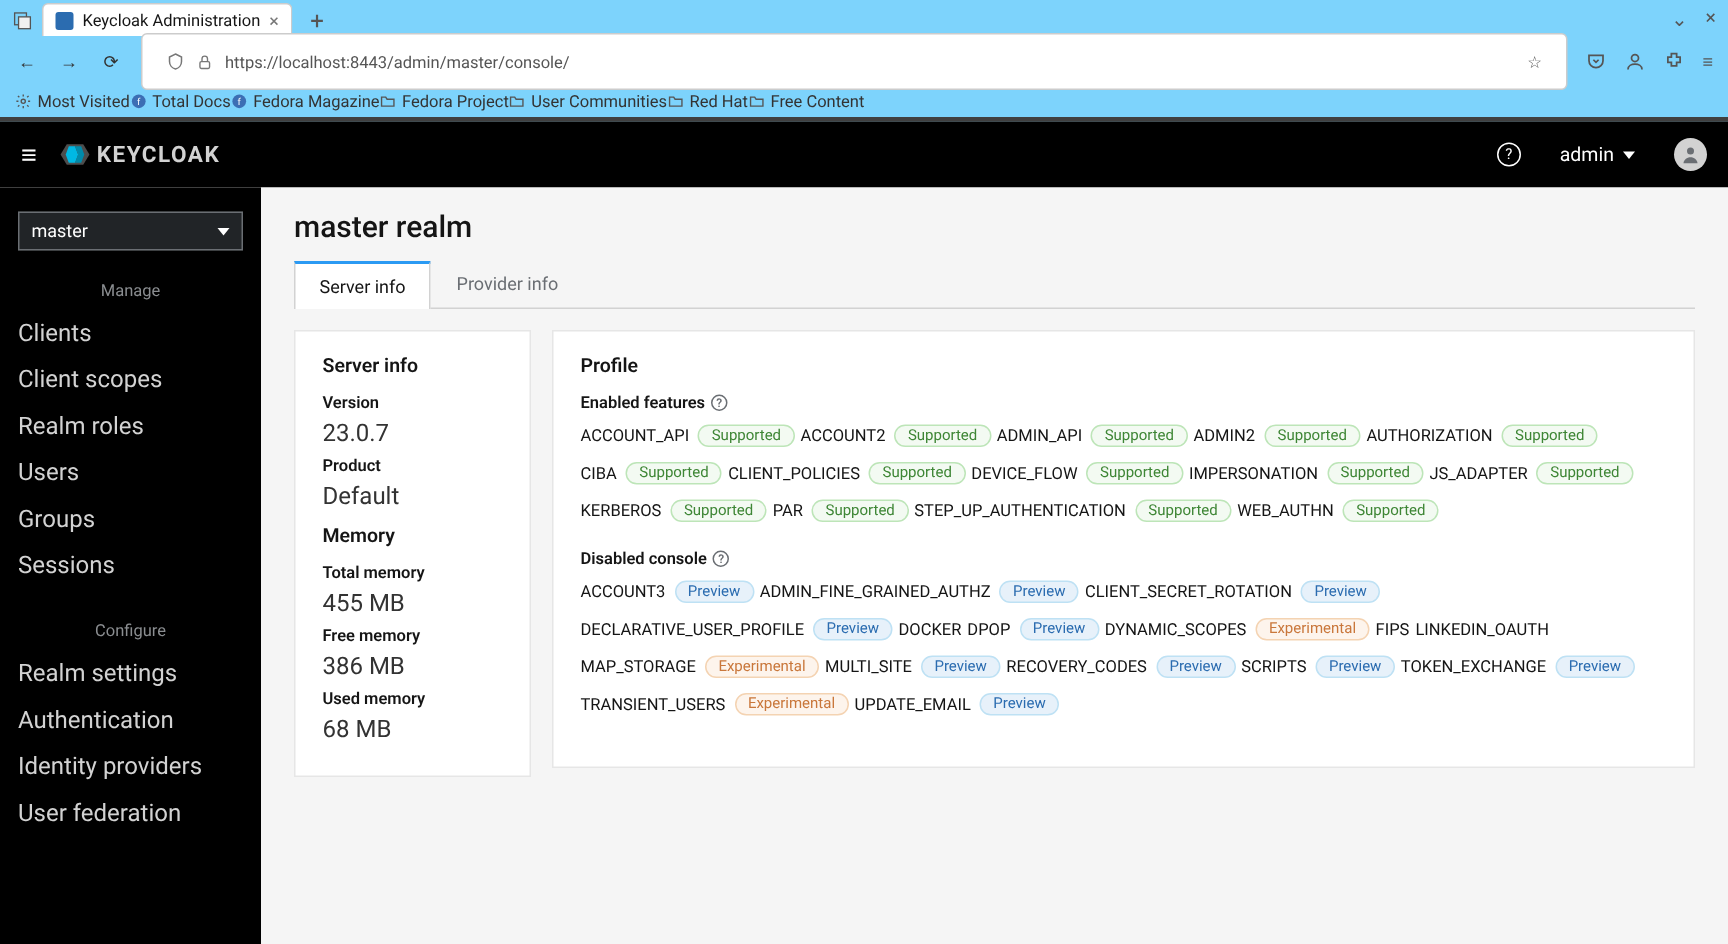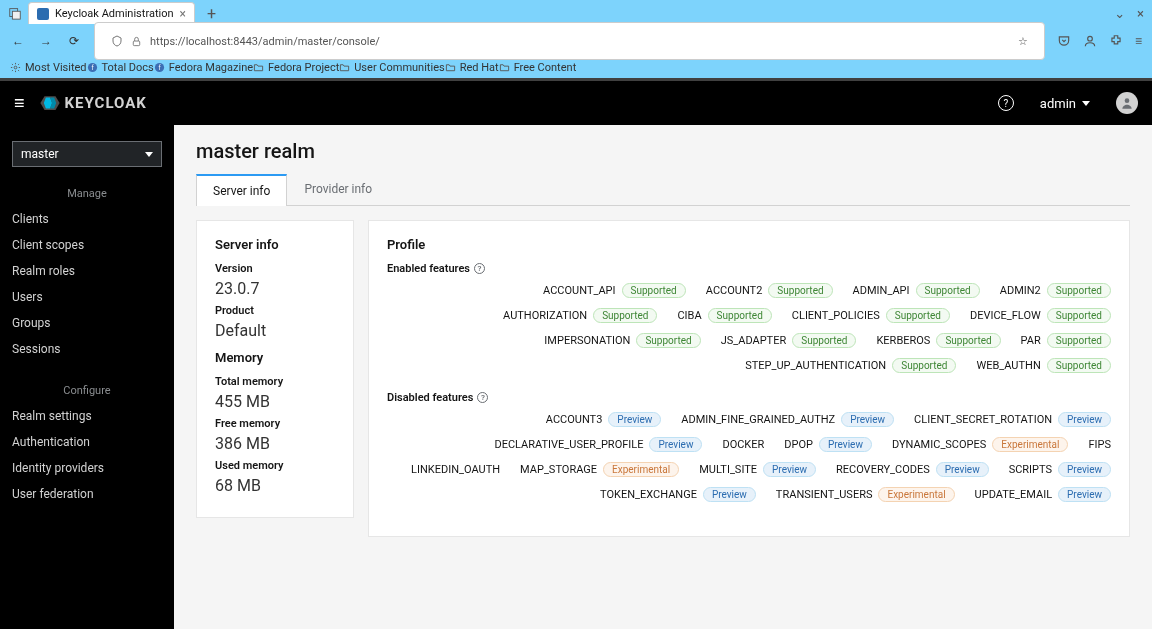--- a/index.html
+++ b/index.html
@@ -33,21 +33,21 @@
   .header-right { margin-left: auto; display: flex; align-items: center; gap: 26px; }
   .help-icon { width:16px;height:16px; border:1.5px solid #fff; border-radius:50%; display:flex;align-items:center;justify-content:center; font-size:10px; cursor:pointer;}
   .user-menu { display:flex; align-items:center; gap:6px; font-size:13px; cursor:pointer;}
   .avatar { width:22px;height:22px;border-radius:50%; background:#d2d2d2; display:flex;align-items:center;justify-content:center;}
 
   
   .app-body { display:flex; height: calc(629px - 26px - 30px - 22px - 44px); }
   .sidebar { width: 174px; background:#000; color:#d2d2d2; padding: 16px 0 0 0; font-size:12px; overflow:auto;}
   .realm-select { margin: 0 12px 14px; border:1px solid #6a6e73; background:#212427; padding:5px 8px; display:flex; align-items:center; justify-content:space-between; cursor:pointer; font-size:12px; color:#fff;}
   .side-heading { padding: 6px 12px; font-size:11px; color:#8a8d90;text-align:center; }
-  .side-item { padding: 6px 12px; cursor:pointer; font-size:12px; color:#d2d2d2;}
+  .side-item { padding: 6px 12px; cursor:pointer; font-size:16px; color:#d2d2d2;}
   .side-gap { height: 16px; }
 
   .main { flex:1; background:#f5f5f5; padding: 14px 22px; overflow:auto; min-width:0;}
   .page-title { font-size: 20px; font-weight: 500; margin-bottom: 10px; }
   .tabs { display:flex; border-bottom:1px solid #d2d2d2; margin-bottom: 14px;}
   .tab2 { padding: 8px 16px; font-size: 12px; cursor:pointer; color:#6a6e73; background:#ededed; border:1px solid #d2d2d2; border-bottom:none;}
   .tab2.active { background:#fff; color:#151515; border-top:2px solid #2b9af3; position:relative; top:1px;}
   .tab2:not(.active){ border-color:transparent; background:transparent;}
   .tab2.providerinfo { color:#6a6e73; }
 
@@ -55,21 +55,21 @@
   .card { background:#fff; border:1px solid #e6e6e6; padding: 16px 18px; font-size:12px;}
   .card.left { width: 158px; }
   .card.right { flex:1; min-width:0; }
   .card h3 { font-size:13px; font-weight:600; margin-bottom:10px;}
   .kv-label { font-size:11px; font-weight:600; margin-top:6px;}
   .kv-val { font-size:16px; margin-top:4px; margin-bottom:6px; color:#333;}
 
   .subhead { font-size:11px; font-weight:600; display:flex; align-items:center; gap:4px; margin: 6px 0 8px;}
   .info-icon { width:11px;height:11px;border:1px solid #6a6e73;border-radius:50%;display:inline-flex;align-items:center;justify-content:center;font-size:8px;color:#6a6e73;}
 
-  .feat-wrap { display:flex; flex-wrap:wrap; gap: 10px 20px; margin-bottom: 18px; justify-content: flex-end;}
+  .feat-wrap { display:flex; flex-wrap:wrap; gap: 10px 4px; margin-bottom: 18px;}
   .feat { display:flex; align-items:center; gap:6px; font-size:11px; white-space:nowrap;}
   .badge { font-size:10px; padding: 1px 8px; border-radius: 10px; }
   .badge.supported { background:#f3faf2; color:#3e8635; border:1px solid #bde5b8;}
   .badge.preview   { background:#e7f1fa; color:#2b6cb0; border:1px solid #bee1f4;}
   .badge.experimental { background:#fdf4ec; color:#c9773b; border:1px solid #f4d3b2;}
 
   svg { display:block; }
   .caret-down{ width:0;height:0;border-left:4px solid transparent;border-right:4px solid transparent;border-top:5px solid currentColor; display:inline-block;}
 </style>
 </head>
@@ -315,21 +315,21 @@
               <span>STEP_UP_AUTHENTICATION</span>
               <span class="badge supported">Supported</span>
             </div>
             <div class="feat">
               <span>WEB_AUTHN</span>
               <span class="badge supported">Supported</span>
             </div>
           </div>
 
         <div class="subhead">
-          <span>Disabled features</span>
+          <span>Disabled console</span>
           <span class="info-icon">?</span>
         </div>
         <div class="feat-wrap" id="disabled-features">
             <div class="feat">
               <span>ACCOUNT3</span>
               <span class="badge preview">Preview</span>
             </div>
             <div class="feat">
               <span>ADMIN_FINE_GRAINED_AUTHZ</span>
               <span class="badge preview">Preview</span>

